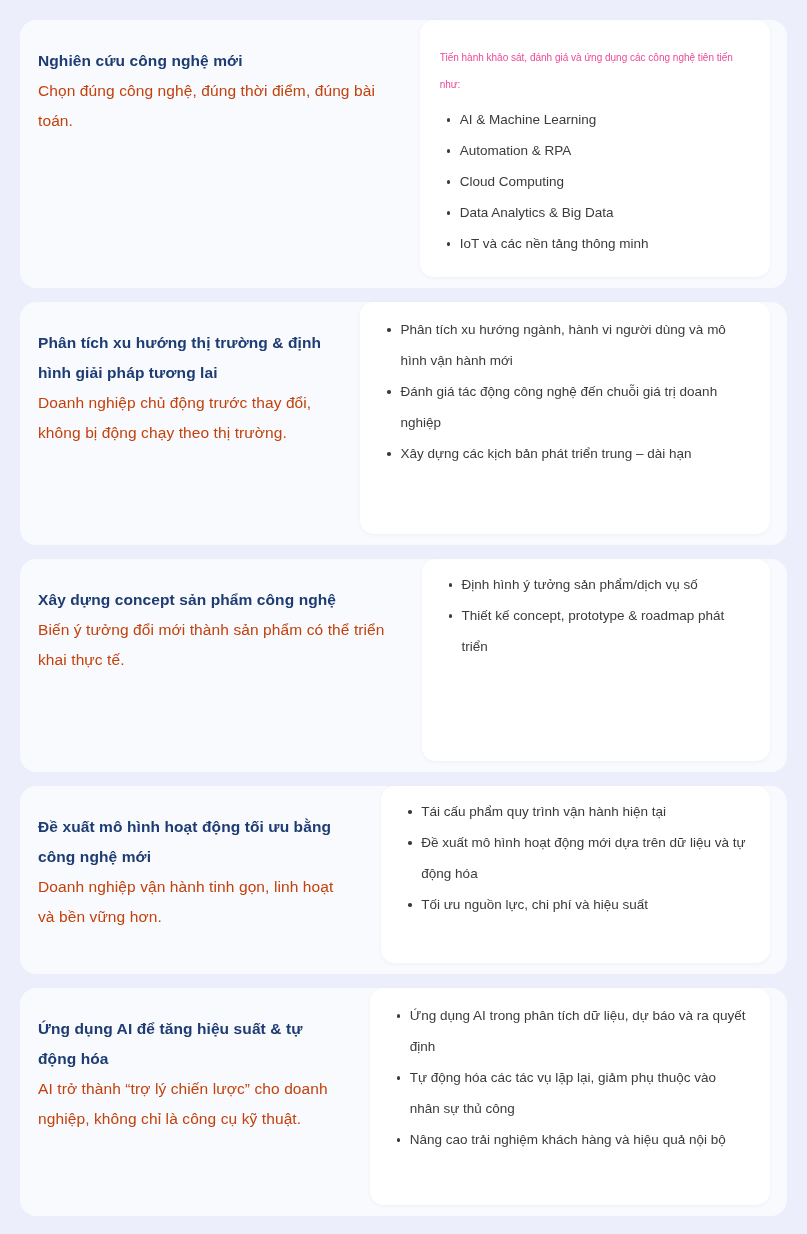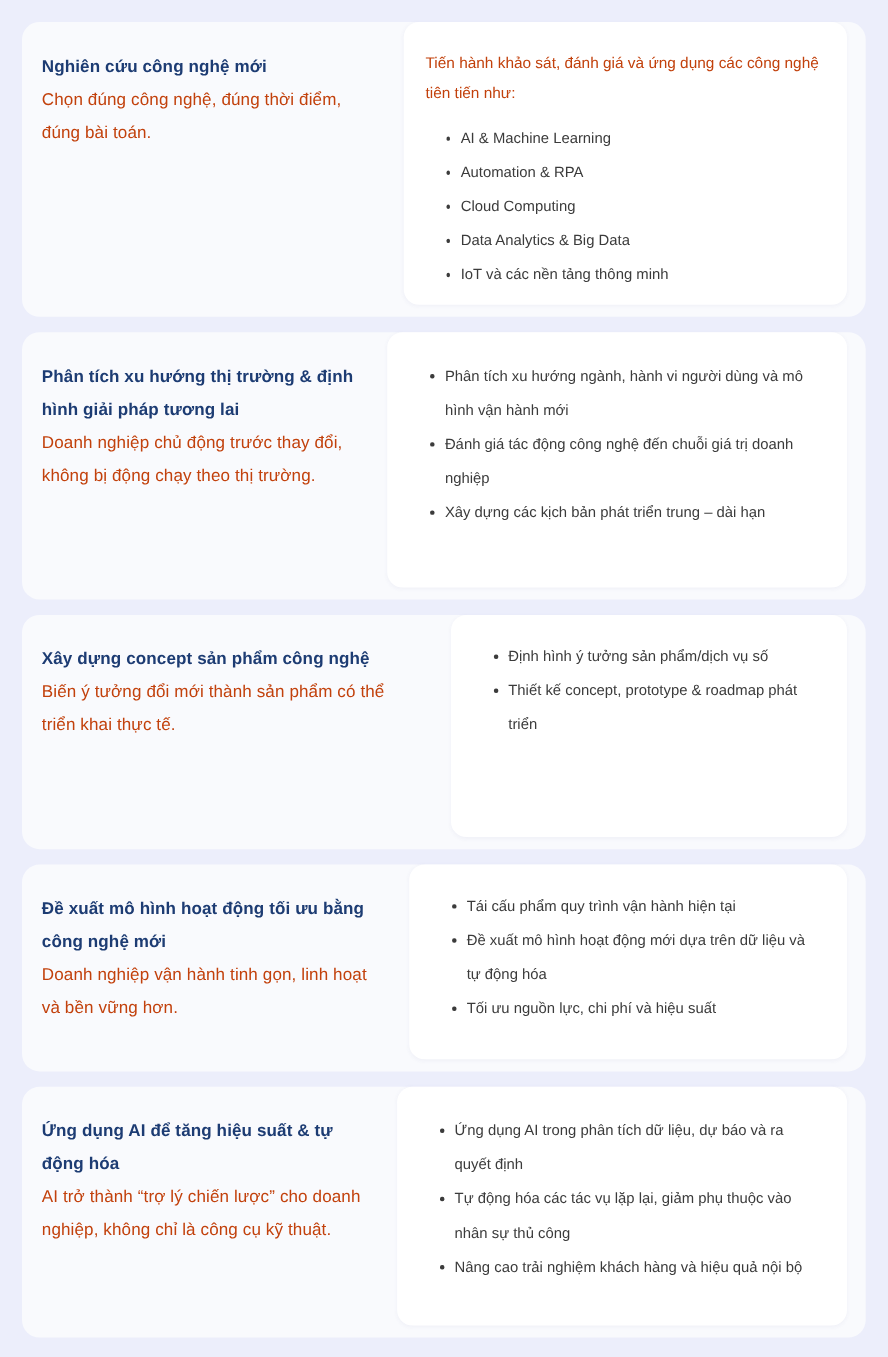--- a/index.html
+++ b/index.html
@@ -83,27 +83,27 @@
   }
   .inner-card {
     flex: 1 1 auto;
     background: #ffffff;
     border-radius: 14px;
     box-shadow: 0 1px 4px rgba(70, 80, 140, 0.055);
     padding: 22px 22px 18px 20px;
     box-sizing: border-box;
   }
   .lead {
-    color: #c2410c;
-    font-size: 14px;
+    color: #ec4899;
+    font-size: 10px;
     line-height: 27px;
     margin: 0 0 6px 0;
   }
   ul.bullets {
-    margin: 12px;
+    margin: 0;
     padding: 0 0 0 20px;
     list-style: none;
   }
   ul.bullets li {
     position: relative;
     color: #3b3b3b;
     font-size: 13.5px;
     line-height: 31px;
     padding-left: 0;
   }

